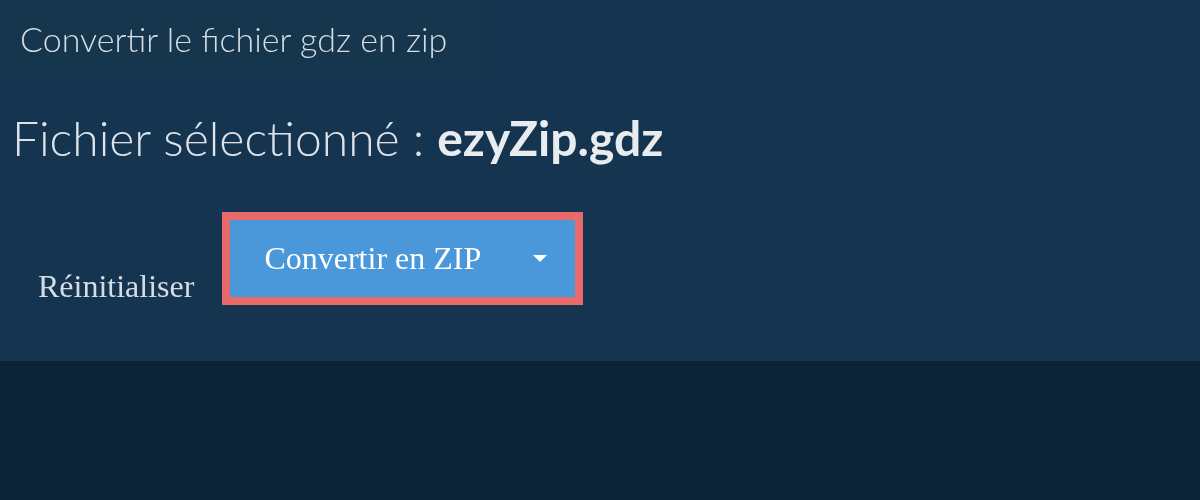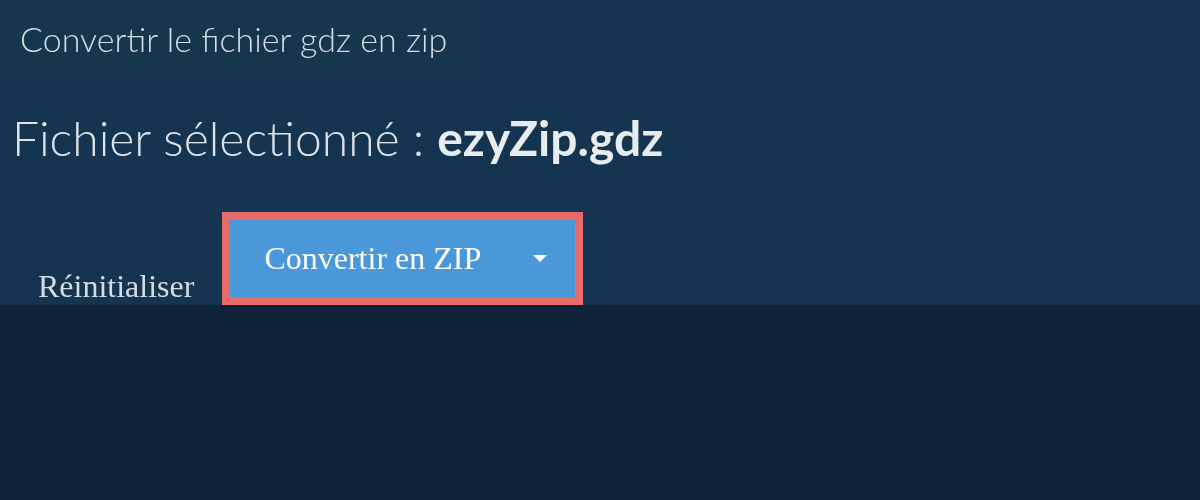--- a/index.html
+++ b/index.html
@@ -10,20 +10,21 @@
     body {
       width: 1200px;
       height: 500px;
       background-color: #0c2338;
       font-family: "Segoe UI", "Lato", -apple-system, sans-serif;
       overflow: hidden;
     }
     .converter-panel {
       background-color: #15344f;
       width: 1200px;
+      padding-bottom: 56px;
     }
     .tab-header {
       background-color: #16364d;
       display: inline-block;
       padding: 18px 34px 18px 20px;
       color: #d5dde4;
       font-size: 34px;
       font-weight: 300;
     }
     .file-info {

